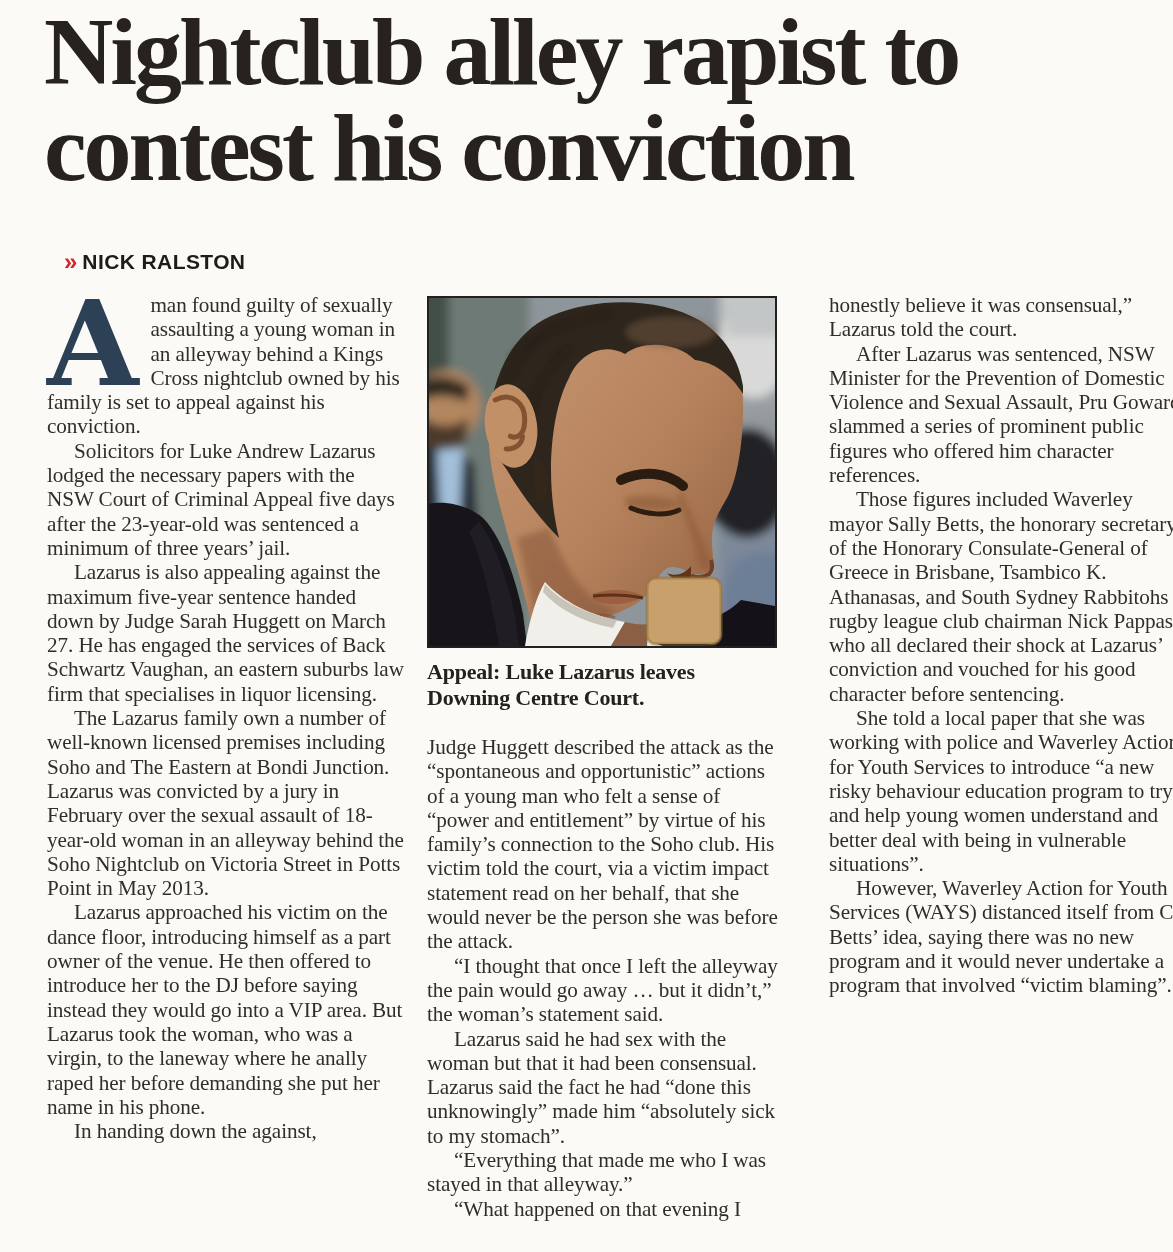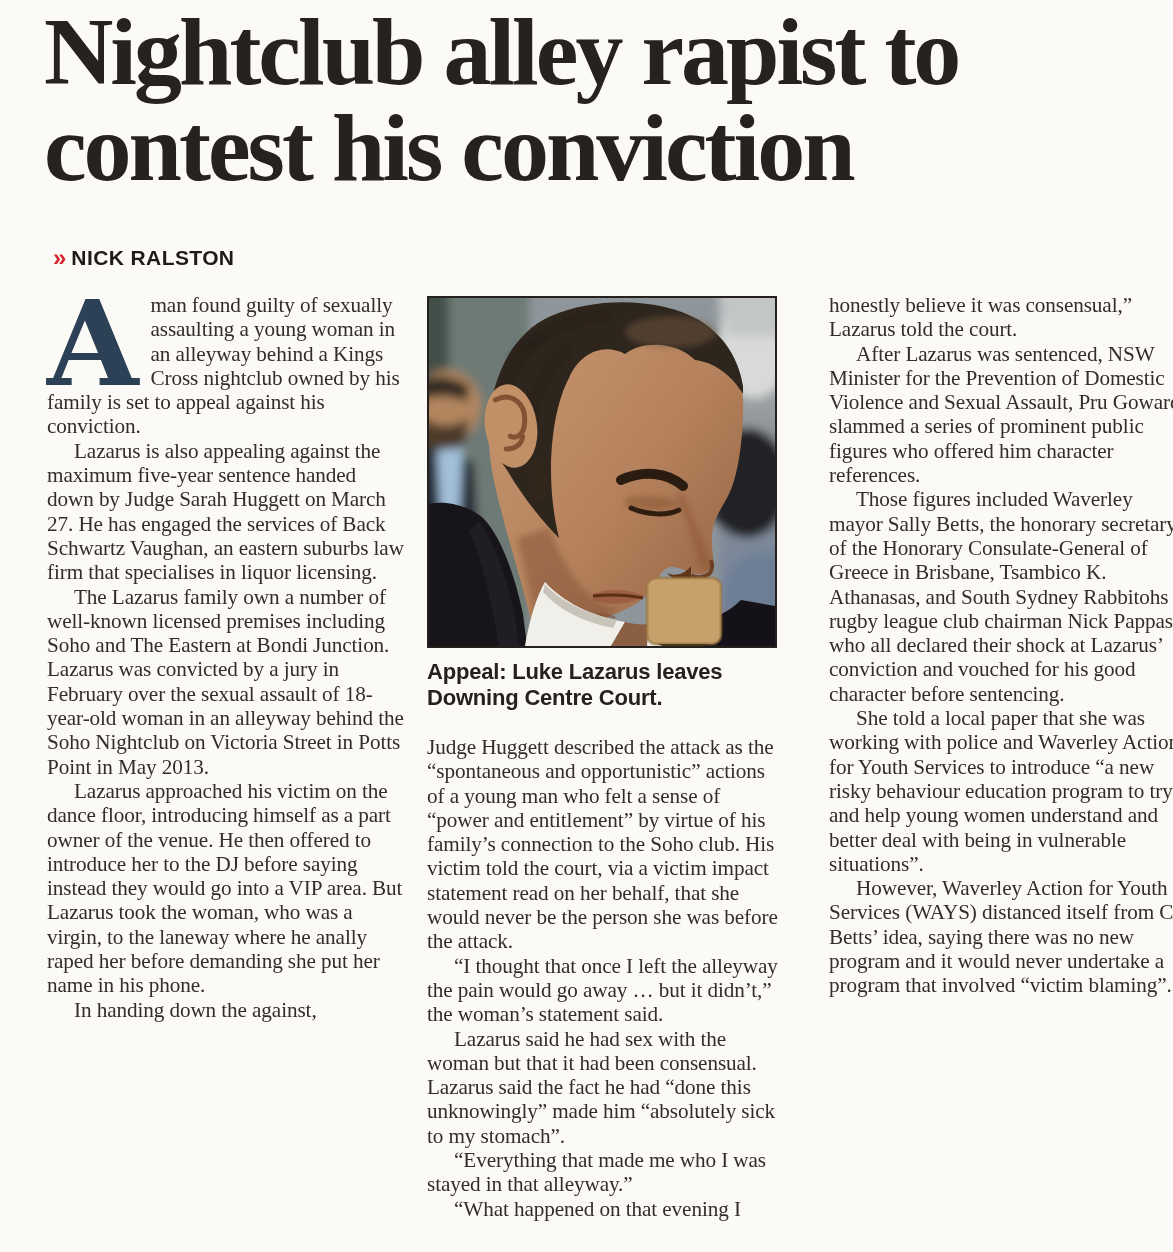--- a/index.html
+++ b/index.html
@@ -11,23 +11,23 @@
   .page { position:absolute; inset:0;margin-top:16px; }
 
   .headline {
     position:absolute; left:44px; top:-12px; width:1100px; margin:0;
     font-family:"Liberation Serif", serif; font-weight:700;
     font-size:96px; line-height:96px; letter-spacing:-3px;
     color:#272220;
   }
 
   .byline {
-    position:absolute; left:53px; top:229px;
+    position:absolute; left:64px; top:229px;
     font-family:"Liberation Sans", sans-serif; font-weight:700;
-    font-size:21px; line-height:26px; letter-spacing:0.4px;
+    font-size:21px; line-height:34px; letter-spacing:0.4px;
     color:#201b17;
   }
   .byline .chev {
     color:#d6252c; font-size:24px; margin-right:9px;
     letter-spacing:-4px; vertical-align:-1px;
   }
 
   .col {
     position:absolute; top:277px; width:357px;
     font-size:21.2px; line-height:24.3px; letter-spacing:-0.1px;
@@ -49,40 +49,41 @@
 
   figure.photo-block { margin:0; }
   .photo-frame {
     width:346px; height:348px; margin-top:3px;
     border:2px solid #23201d; background:#8f969b;
     overflow:hidden;
   }
   .photo-frame svg { display:block; }
   .caption {
     margin-top:11px; margin-bottom:24px; width:344px;
-    font-family:Liberation Sans, sans-serif; font-weight:700;
+    font-family:Liberation Serif, serif; font-weight:700;
     font-size:22px; line-height:26px; letter-spacing:-0.2px;
     color:#26211c;
   }
 </style>
 </head>
 <body>
 
 <div class="page">
 
   <h1 class="headline">Nightclub alley rapist to contest his conviction</h1>
 
   <div class="byline">
     <span class="chev">»</span><span>NICK RALSTON</span>
   </div>
 
   <div class="col col1">
     <p class="lead">
       <span class="dropcap">A</span><span>man found guilty of sexually assaulting a young woman in an alleyway behind a Kings Cross nightclub owned by his family is set to appeal against his conviction.</span>
     </p>
+    <p class="indent">Solicitors for Luke Andrew Lazarus lodged the necessary papers with the NSW Court of Criminal Appeal five days after the 23-year-old was sentenced a minimum of three years’ jail.</p>
     <p class="indent">Lazarus is also appealing against the maximum five-year sentence handed down by Judge Sarah Huggett on March 27. He has engaged the services of Back Schwartz Vaughan, an eastern suburbs law firm that specialises in liquor licensing.</p>
     <p class="indent">The Lazarus family own a number of well-known licensed premises including Soho and The Eastern at Bondi Junction. Lazarus was convicted by a jury in February over the sexual assault of 18-year-old woman in an alleyway behind the Soho Nightclub on Victoria Street in Potts Point in May 2013.</p>
     <p class="indent">Lazarus approached his victim on the dance floor, introducing himself as a part owner of the venue. He then offered to introduce her to the DJ before saying instead they would go into a VIP area. But Lazarus took the woman, who was a virgin, to the laneway where he anally raped her before demanding she put her name in his phone.</p>
     <p class="indent">In handing down the against,</p>
   </div>
 
   <div class="col col2">
     <figure class="photo-block">
       <div class="photo-frame">
 

